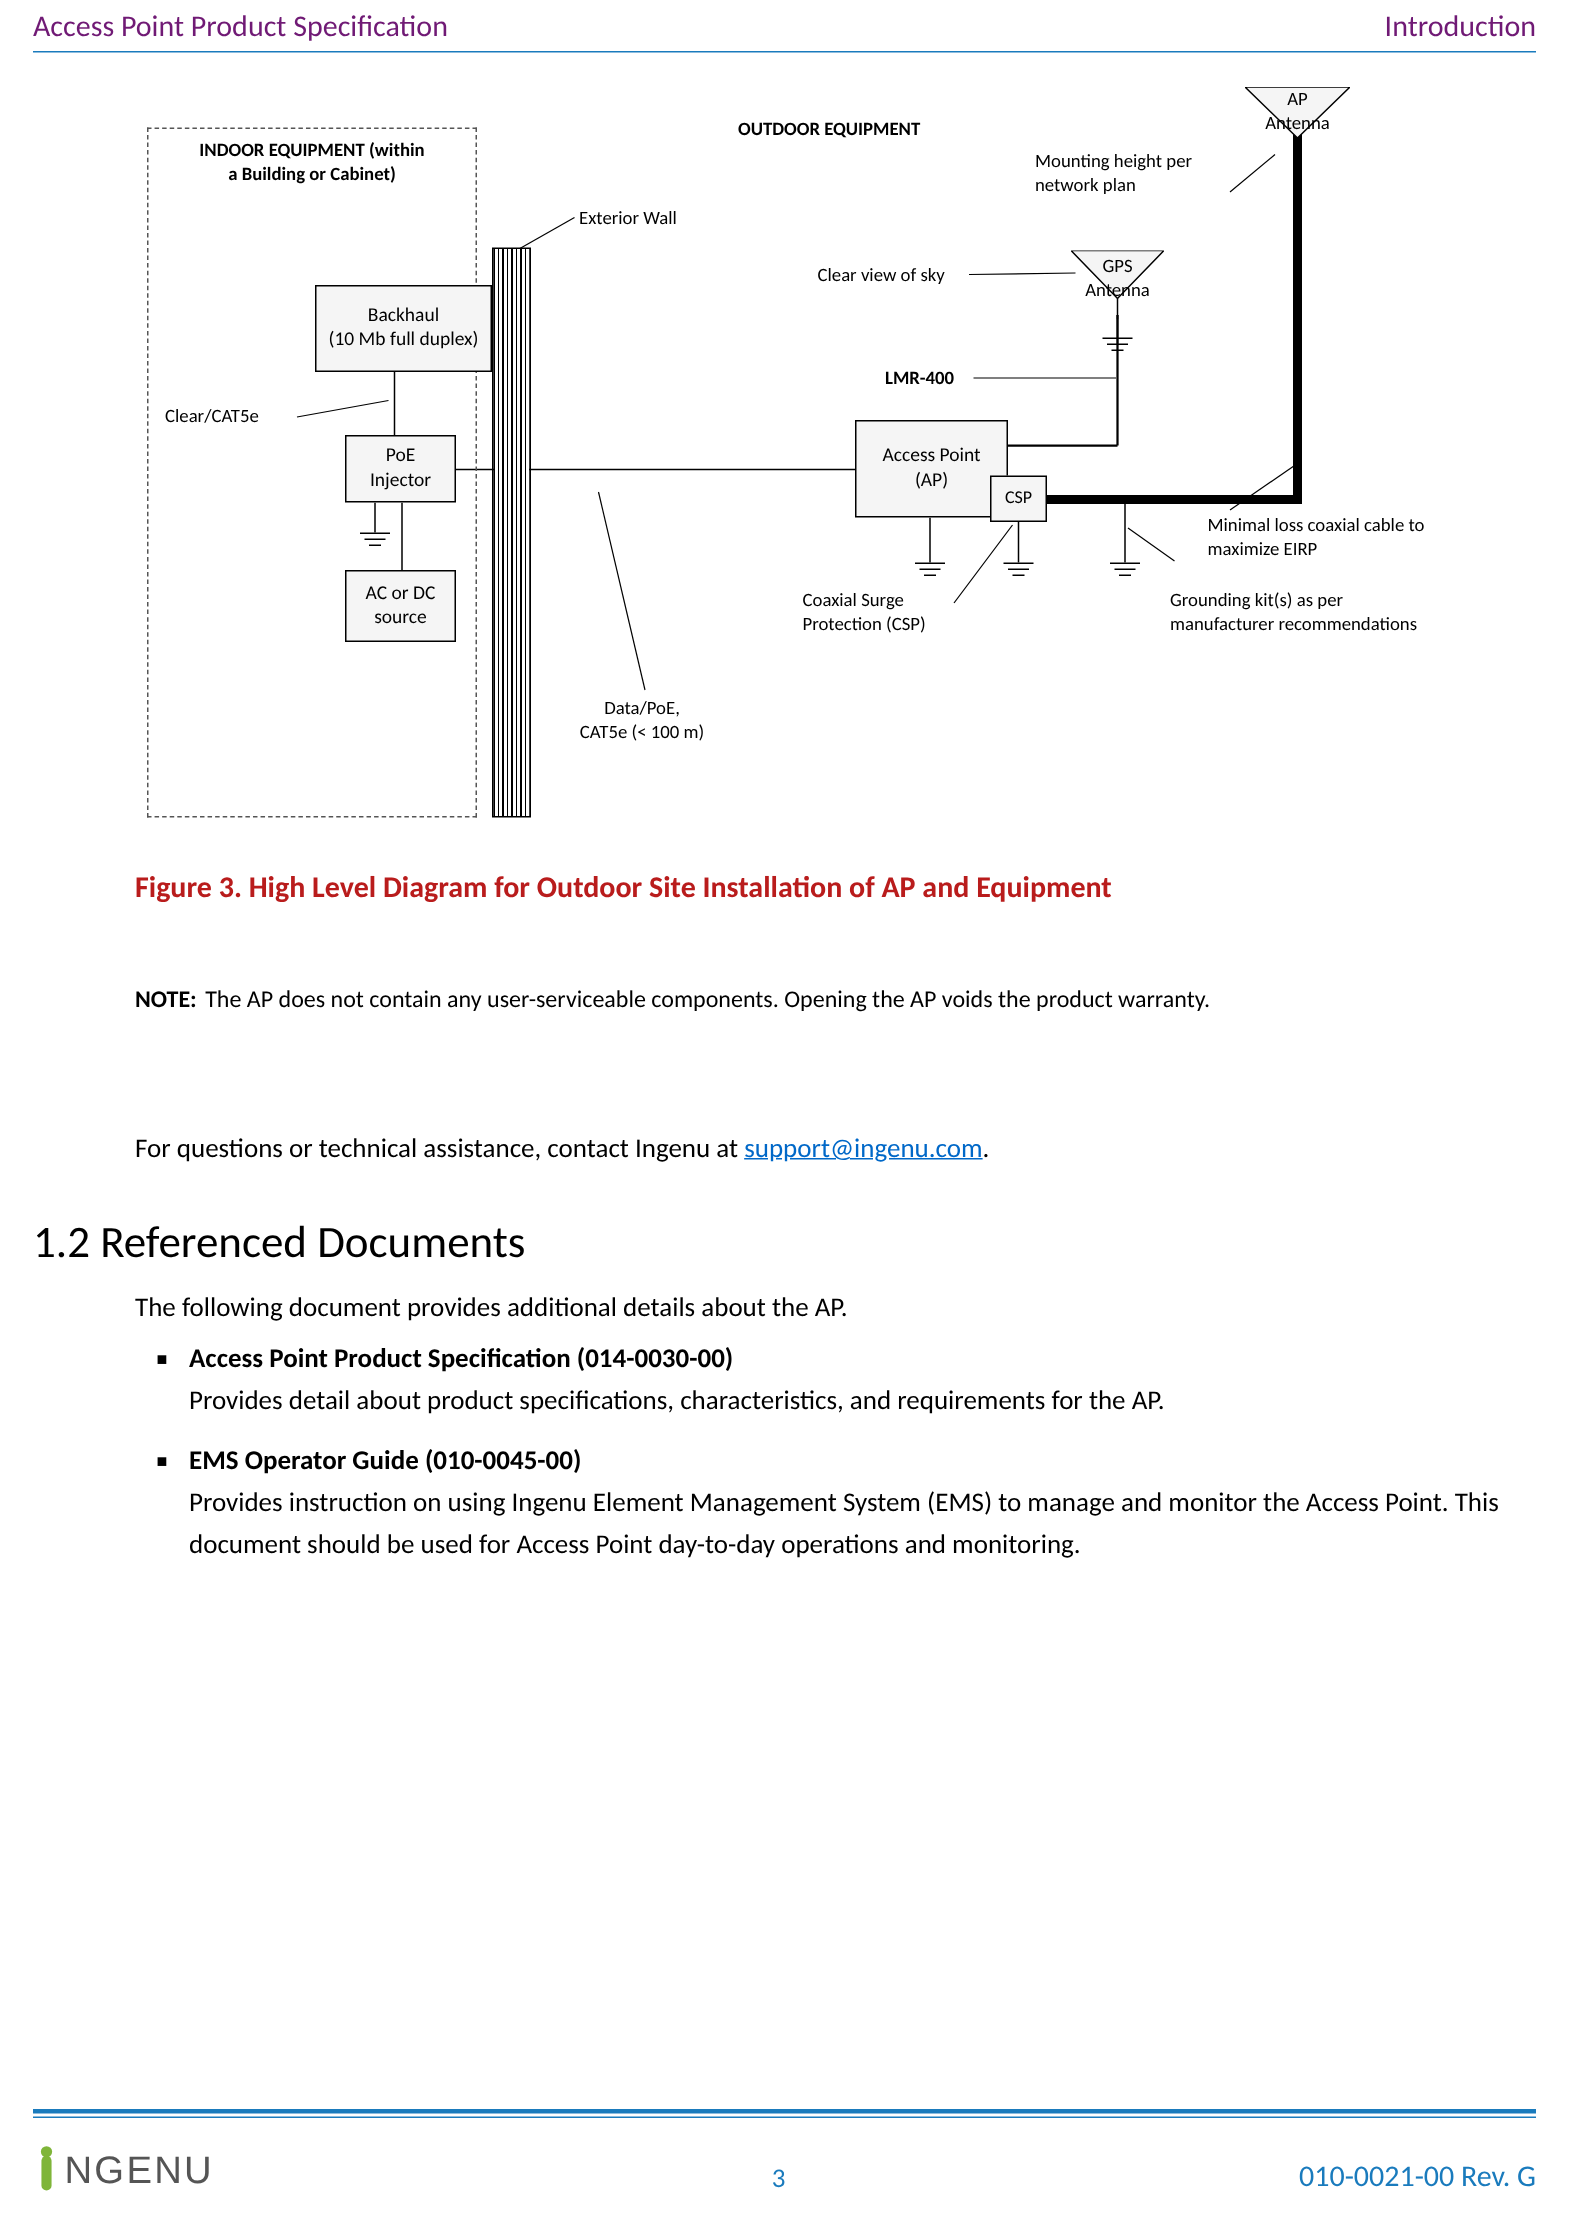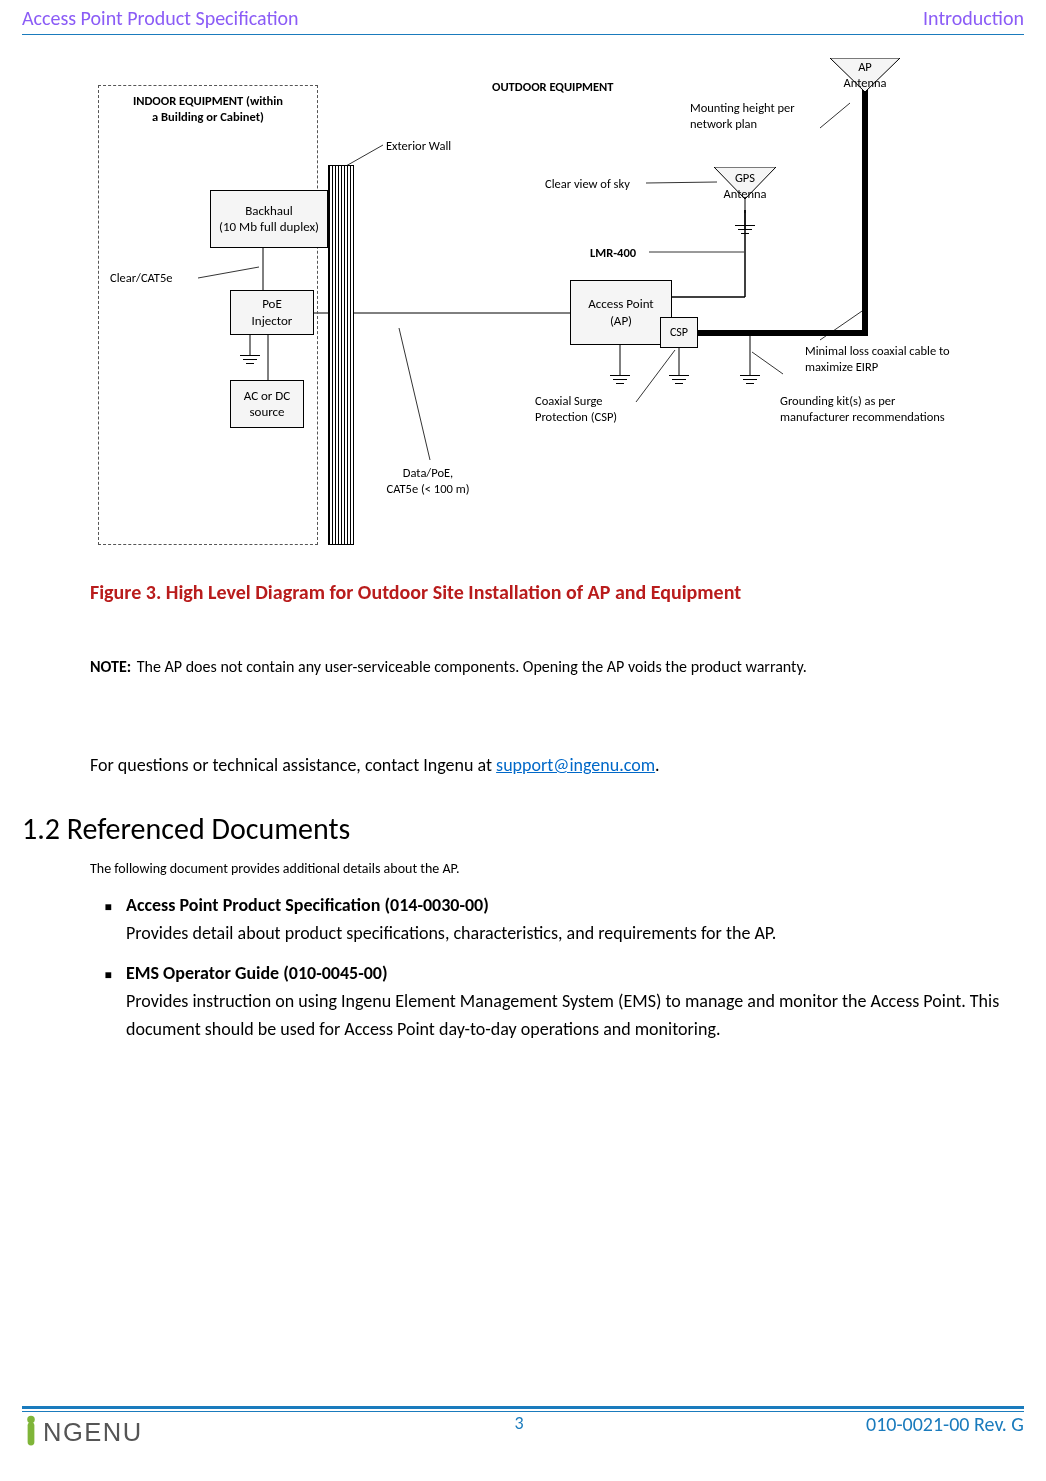--- a/index.html
+++ b/index.html
@@ -11,21 +11,21 @@
     color: #000;
     position: relative;
     background: #fff;
   }
   .page-header {
     position: absolute;
     top: 6px; left: 22px; right: 22px;
     display: flex;
     justify-content: space-between;
     font-size: 20px;
-    color: #8b5cf6;
+    color: #701a75;
     padding-bottom: 4px;
     border-bottom: 1px solid #1a7bbd;
   }
   .diagram-wrap {
     position: absolute;
     top: 55px; left: 90px; right: 10px;
     height: 500px;
   }
   .diagram-wrap .lbl {
     position: absolute;
@@ -83,21 +83,21 @@
   .support a { color: #0068c8; text-decoration: underline; }
   .h2 {
     position: absolute;
     top: 810px; left: 22px;
     font-size: 30px;
     font-weight: 400;
   }
   .intro {
     position: absolute;
     top: 860px; left: 90px; right: 40px;
-    font-size: 14px;
+    font-size: 18px;
   }
   .bullets {
     position: absolute;
     top: 892px; left: 90px; right: 40px;
     font-size: 18px;
     line-height: 1.55;
   }
   .bul { display:flex; margin-bottom: 12px; }
   .bul .sq { font-size: 12px; margin-top:6px; width: 36px; flex:none; text-align:center;}
   .bul .t { flex:1; }
@@ -106,21 +106,21 @@
     position: absolute;
     bottom: 18px; left: 22px; right: 22px;
     border-top: 3px solid #1a7bbd;
     padding-top: 0;
   }
   .footer-under {
     border-top: 1px solid #1a7bbd;
     margin-top: 2px;
     display: flex;
     justify-content: space-between;
-    align-items: flex-start;
+    align-items: flex-end;
     height: 52px;
   }
   .footer-pgnum { color: #1a7bbd; font-size: 18px; }
   .footer-doc { color: #1a7bbd; font-size: 20px; }
   .logo-svg { height: 36px; }
 </style>
 </head>
 <body>
 
 <div class="page-header">
@@ -172,21 +172,21 @@
 
   <div class="dashed-box" style="left:8px;top:30px;width:220px;height:460px;"></div>
   <div class="lbl" style="left:24px;top:38px;width:188px;font-weight:700;white-space:normal;">INDOOR EQUIPMENT (within<br>a Building or Cabinet)</div>
 
   <div class="lbl" style="left:402px;top:24px;font-weight:700;">OUTDOOR EQUIPMENT</div>
 
   <div class="wall" style="left:238px;top:110px;height:380px;"></div>
   <div class="lbl" style="left:296px;top:83px;">Exterior Wall</div>
 
   <div class="box" style="left:120px;top:135px;width:118px;height:58px;">Backhaul<br>(10 Mb full duplex)</div>
-  <div class="box" style="left:140px;top:235px;width:84px;height:45px;">PoE<br>Injector</div>
+  <div class="box" style="left:140px;top:235px;width:74px;height:45px;">PoE<br>Injector</div>
   <div class="box" style="left:140px;top:325px;width:74px;height:48px;">AC or DC<br>source</div>
   <div class="lbl" style="left:20px;top:215px;">Clear/CAT5e</div>
 
   <div class="gnd-l" style="left:150px;top:300px;width:20px;"></div>
   <div class="gnd-l" style="left:153px;top:304px;width:14px;"></div>
   <div class="gnd-l" style="left:156px;top:308px;width:8px;"></div>
 
   <div class="box" style="left:480px;top:225px;width:102px;height:65px;">Access Point<br>(AP)</div>
   <div class="box" style="left:570px;top:262px;width:38px;height:31px;font-size:12px;">CSP</div>
 

